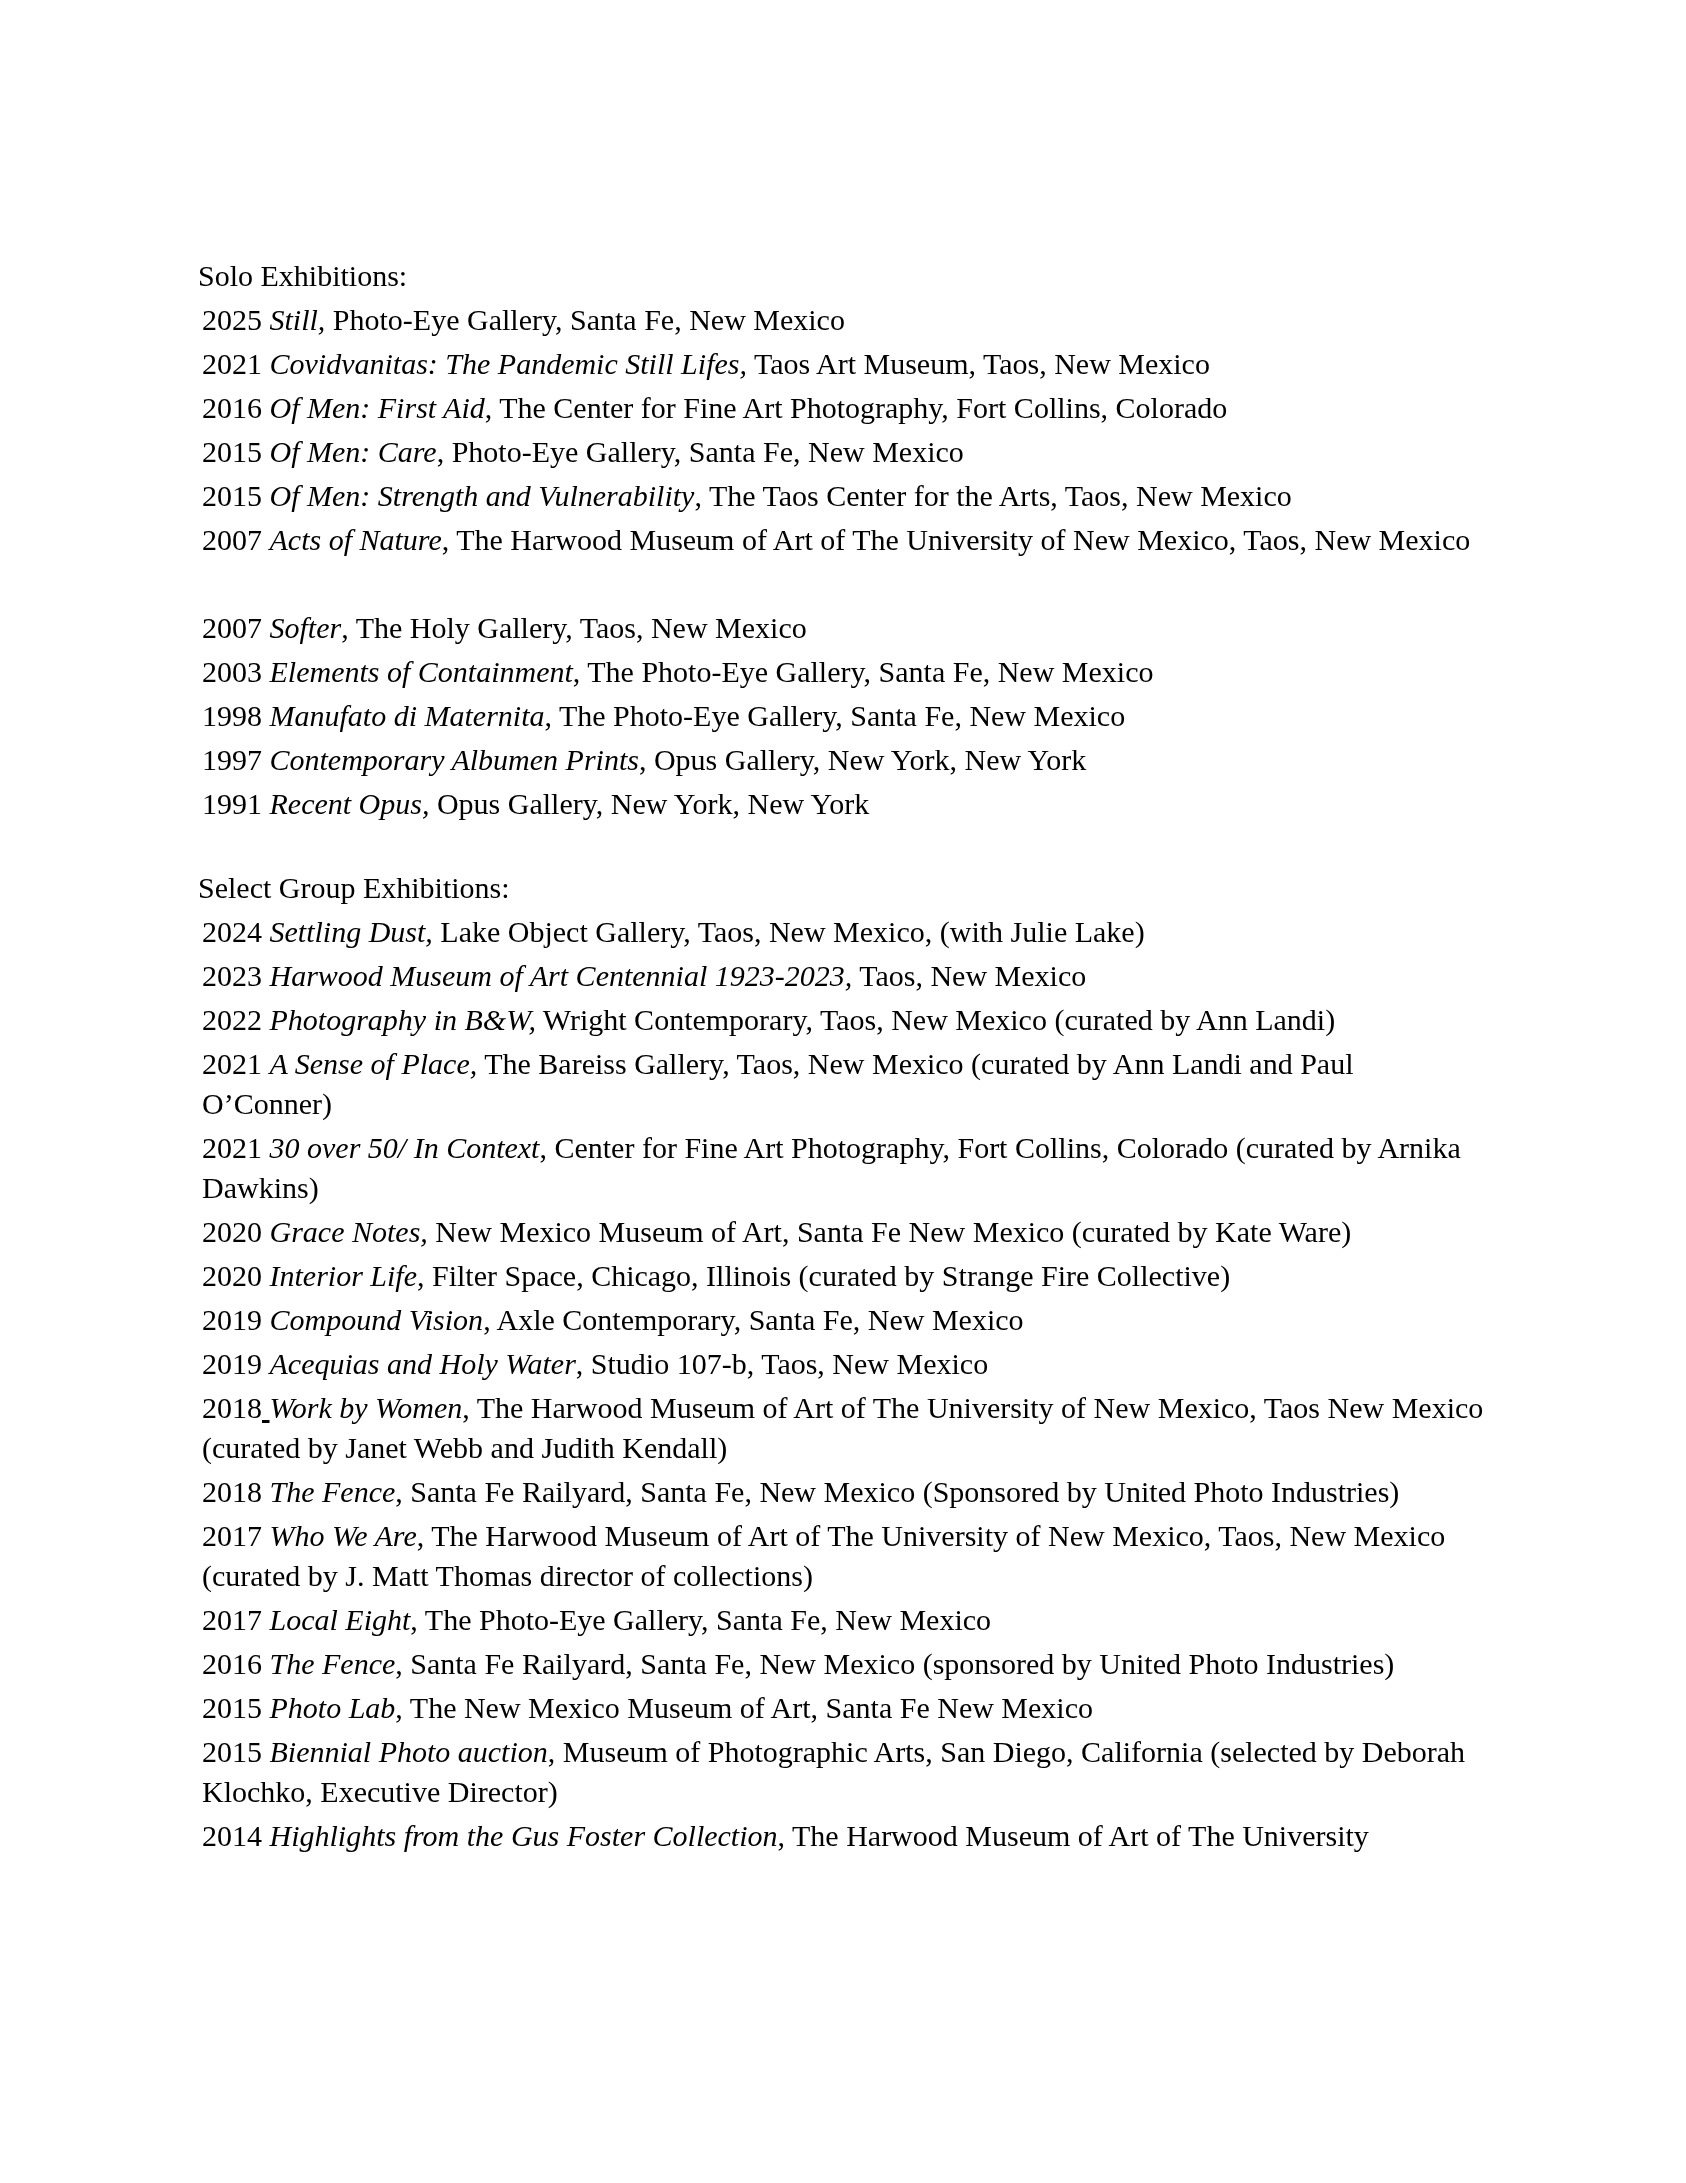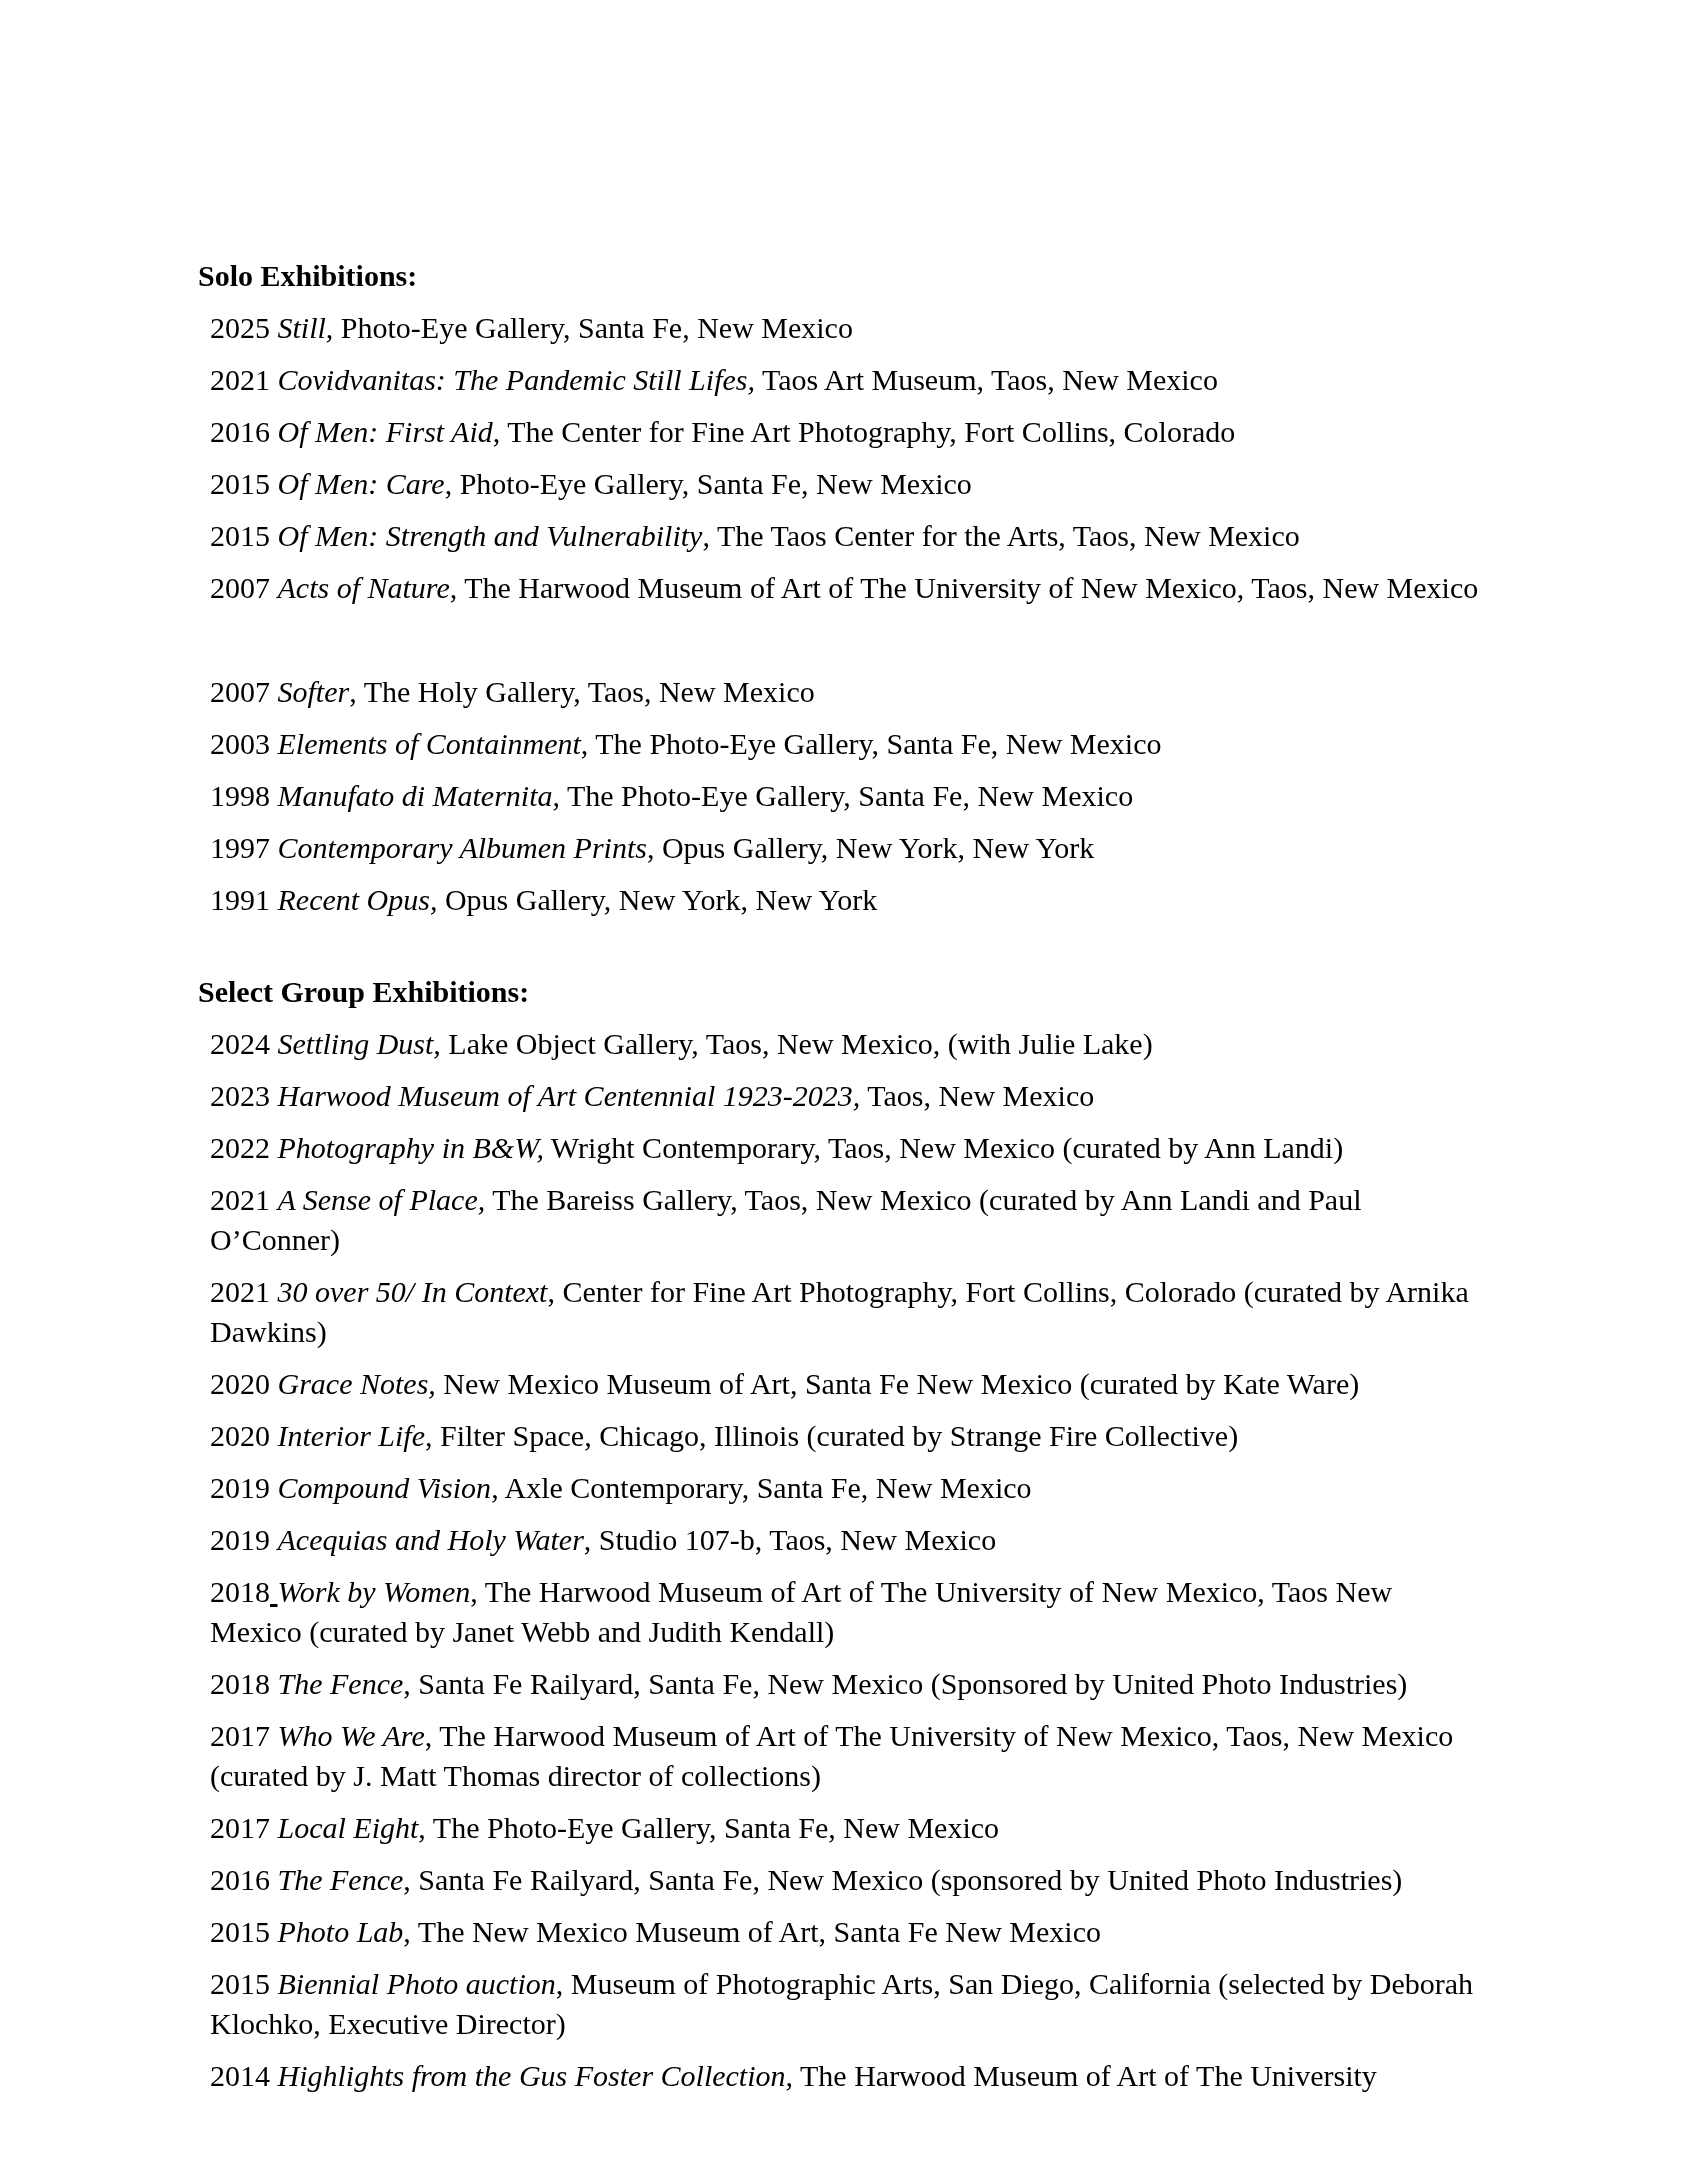--- a/index.html
+++ b/index.html
@@ -17,27 +17,27 @@
     }
     .page {
       position: absolute;
       left: 198px;
       top: 256px;
       width: 1295px;
       font-size: 30px;
       line-height: 40px;
     }
     .section-heading {
-      font-weight: bold;
+      font-weight: normal;
       margin: 0;
       font-size: 30px;
       line-height: 40px;
     }
     .entry {
-      margin: 12px;
+      margin: 4px;
     }
     .entry .title {
       font-style: italic;
     }
     .entry .u-space {
       text-decoration: underline;
     }
     .spacer {
       height: 40px;
     }

